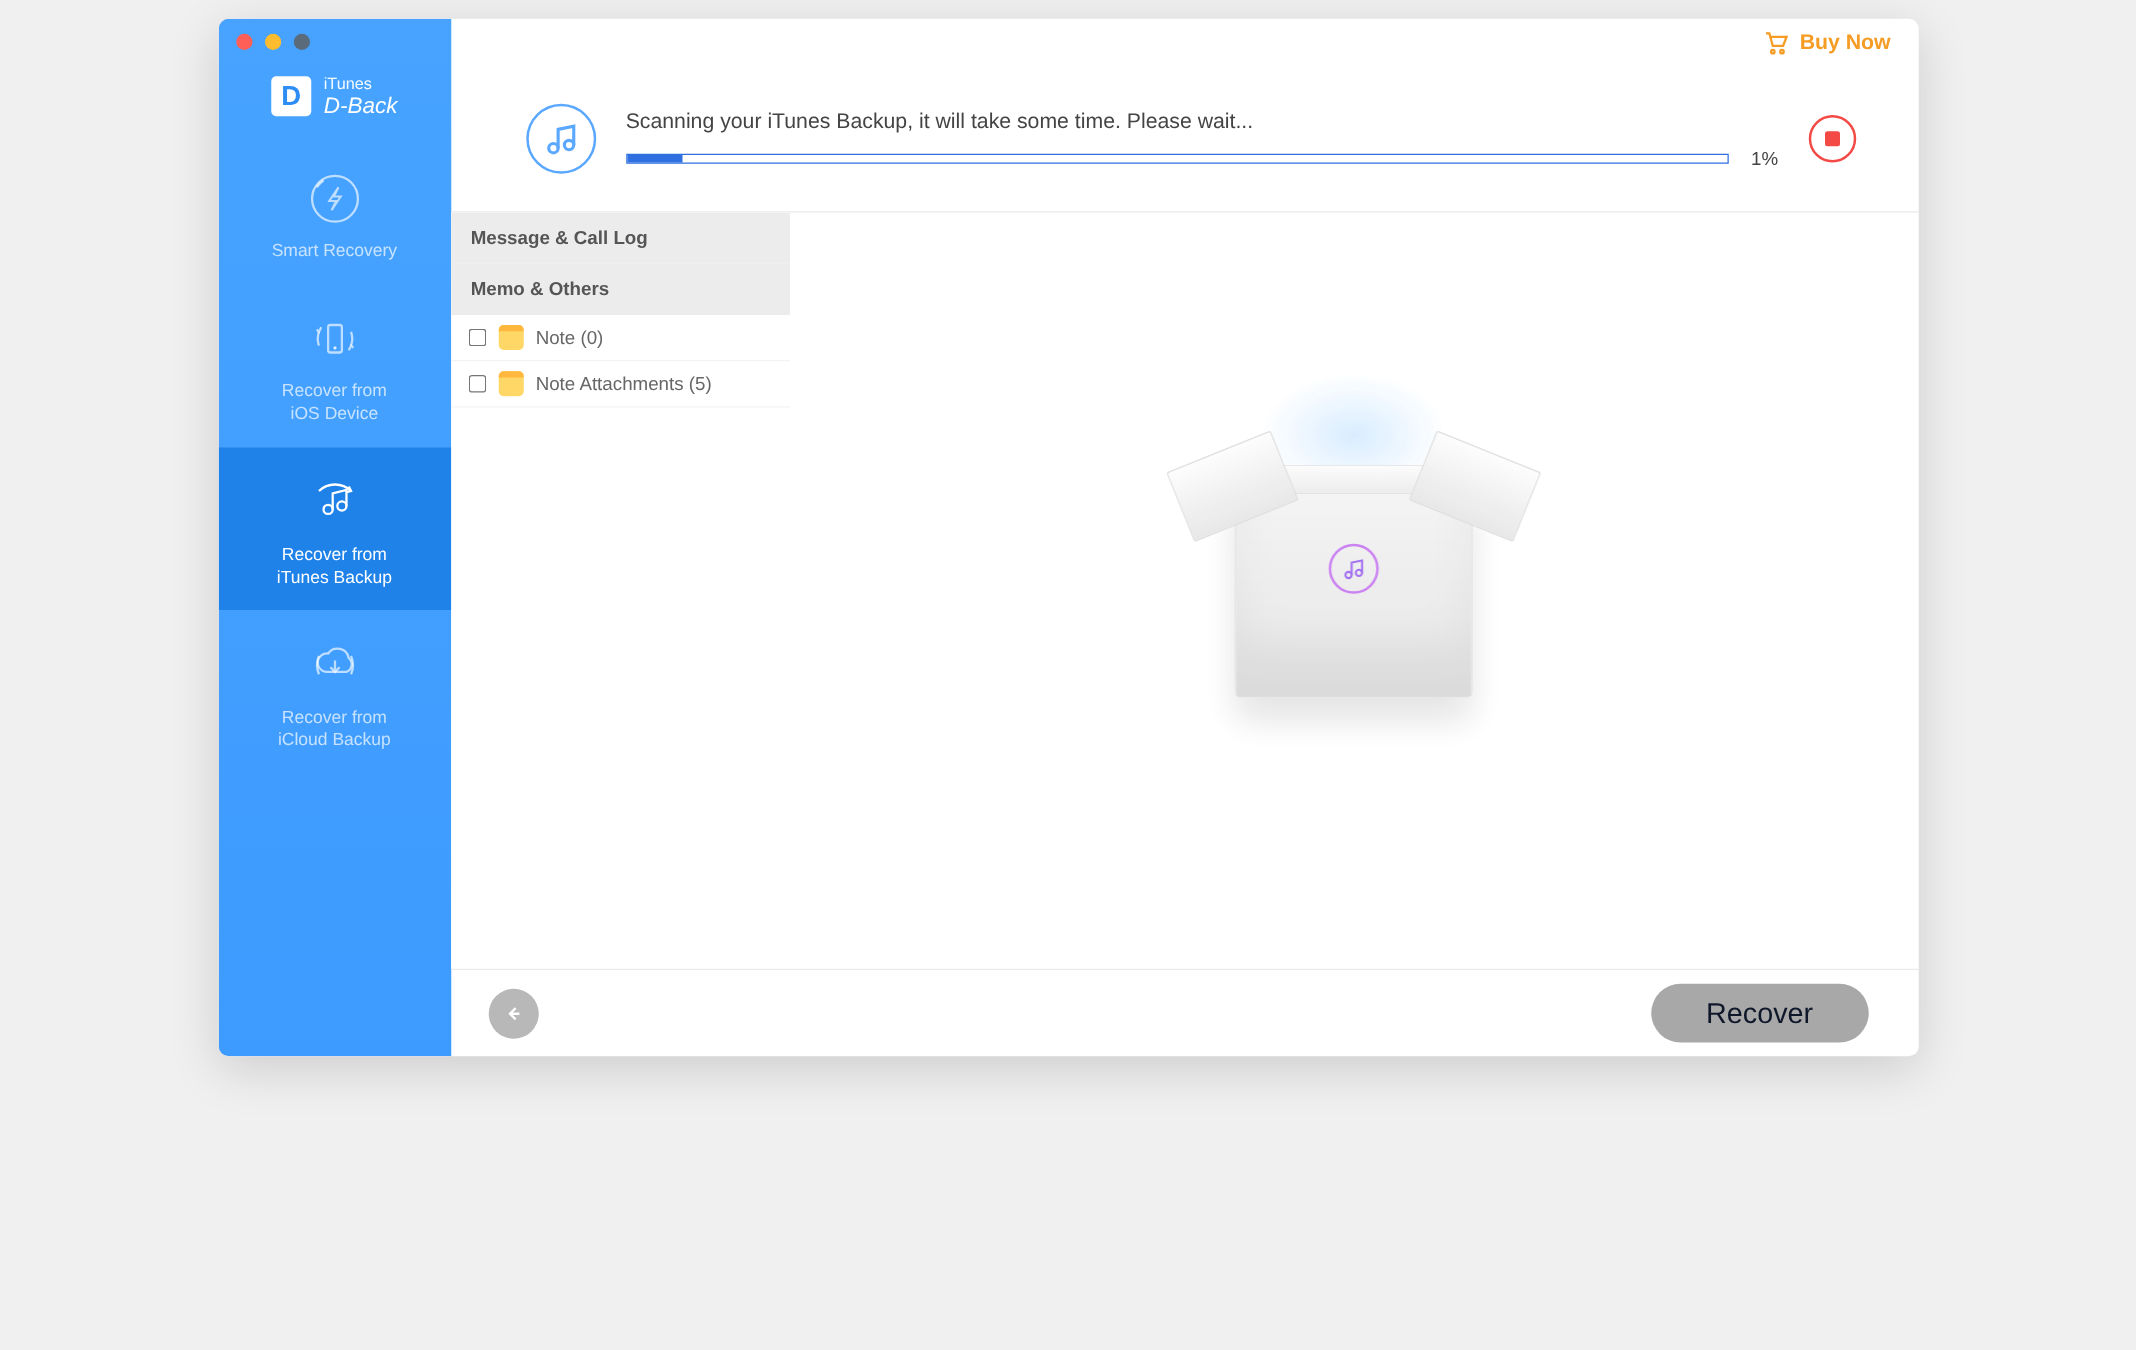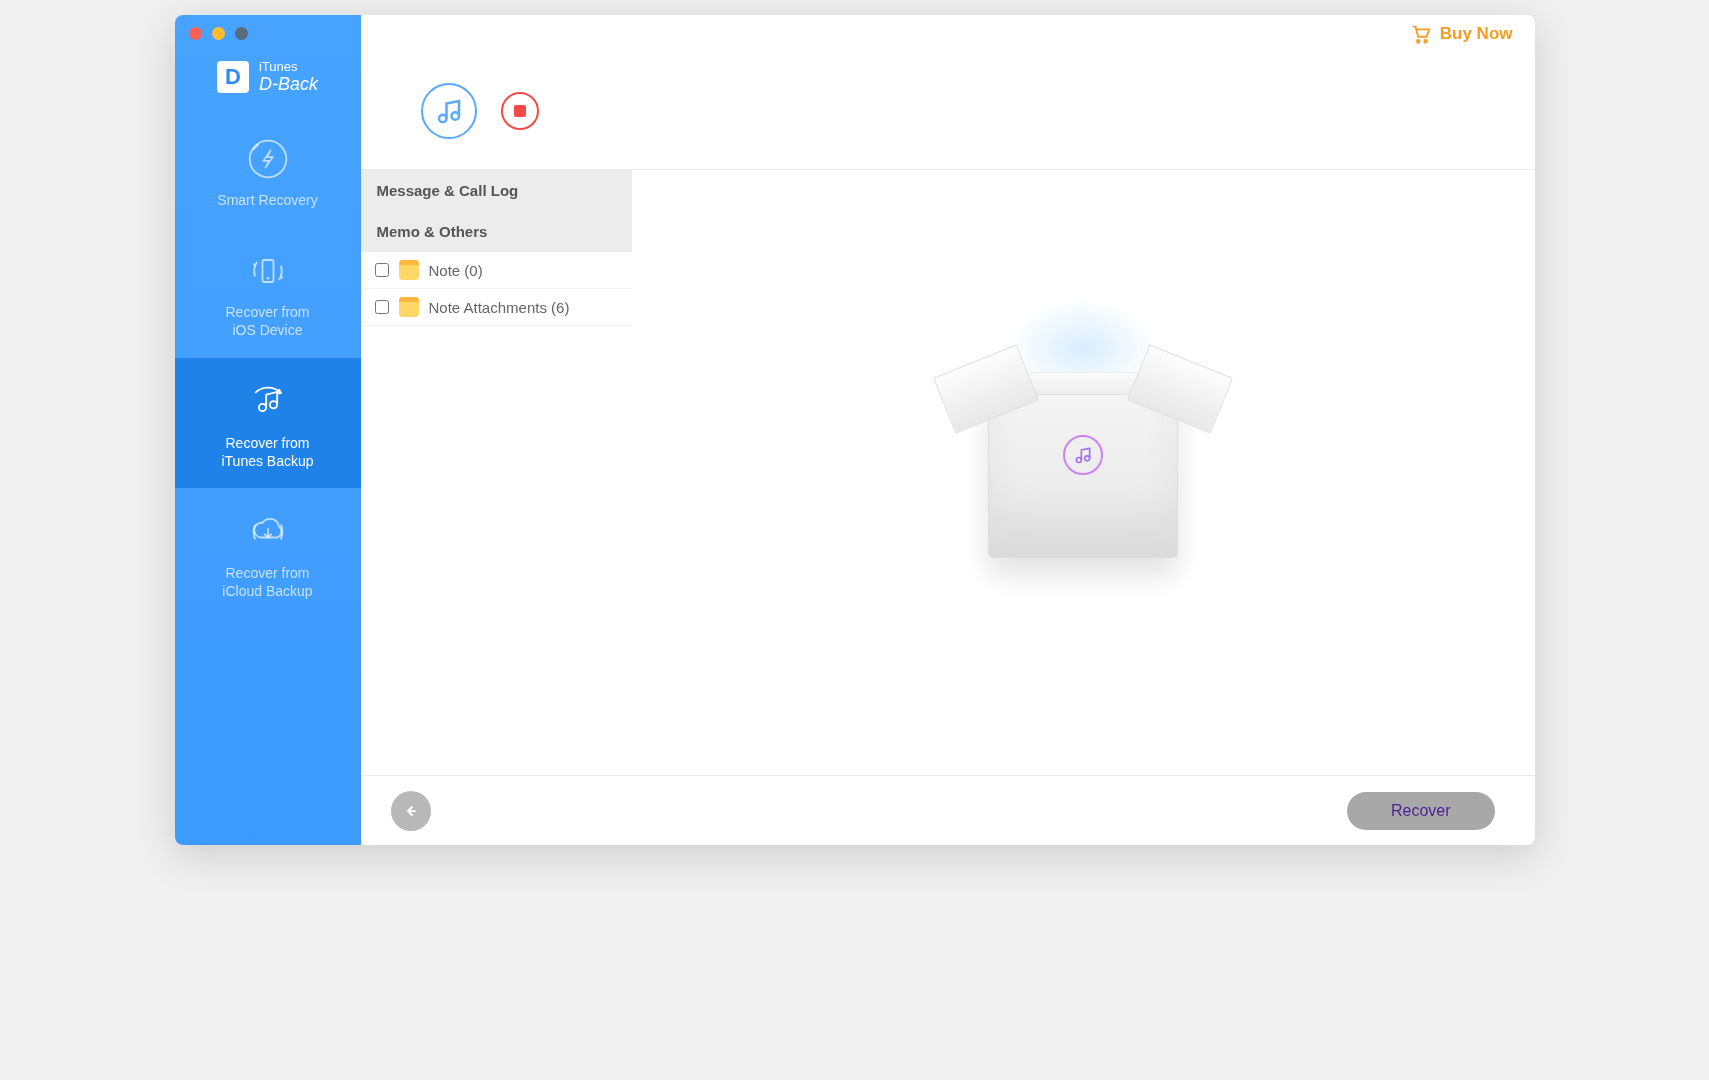--- a/index.html
+++ b/index.html
@@ -272,22 +272,22 @@
   .back-btn {
     width: 40px; height: 40px;
     border-radius: 50%;
     background: #b8b8b8;
     display: flex; align-items: center; justify-content: center;
     cursor: pointer;
   }
   .back-btn svg { width: 18px; height: 18px; stroke: #fff; fill:none; stroke-width:2.5; }
   .recover-btn {
     background: #a8a8a8;
-    color: #4c1d95;
-    font-size: 16px;
+    color: #0f172a;
+    font-size: 23px;
     padding: 10px 44px;
     border-radius: 24px;
     cursor: pointer;
   }
 </style>
 </head>
 <body>
 
 <div class="app-window">
 
@@ -367,40 +367,49 @@
       </div>
     </div>
 
     <div class="progress-area">
       <div class="music-badge">
         <svg viewBox="0 0 24 24">
           <circle cx="7" cy="18" r="3"></circle>
             <circle cx="17" cy="16" r="3"></circle>
           <path d="M10 18 V6 L20 4 V16"></path>
         </svg>
+      </div>
+      <div class="progress-center">
+        <div class="progress-text">Scanning your iTunes Backup, it will take some time. Please wait...</div>
+        <div class="progress-row">
+          <div class="progress-bar">
+            <div class="progress-fill" style="width:5%"></div>
+          </div>
+          <span class="progress-pct">1%</span>
+        </div>
       </div>
       <div class="stop-btn">
         <div class="square"></div>
       </div>
     </div>
 
     <div class="content">
       <div class="category-panel">
         <div class="cat-header">Message &amp; Call Log</div>
 
         <div class="cat-header">Memo &amp; Others</div>
         <div class="cat-row">
           <input type="checkbox" style="">
           <span class="cat-icon icon-note"></span>
           <span>Note (0)</span>
         </div>
         <div class="cat-row">
           <input type="checkbox" style="">
           <span class="cat-icon icon-noteatt"></span>
-          <span>Note Attachments (6)</span>
+          <span>Note Attachments (5)</span>
         </div>
       </div>
 
       <div class="preview-area">
         <div class="box-illustration">
           <div class="blue-glow"></div>
           <div class="box-body">
             <div class="box-top"></div>
             <div class="flap-left"></div>
             <div class="flap-right"></div>

